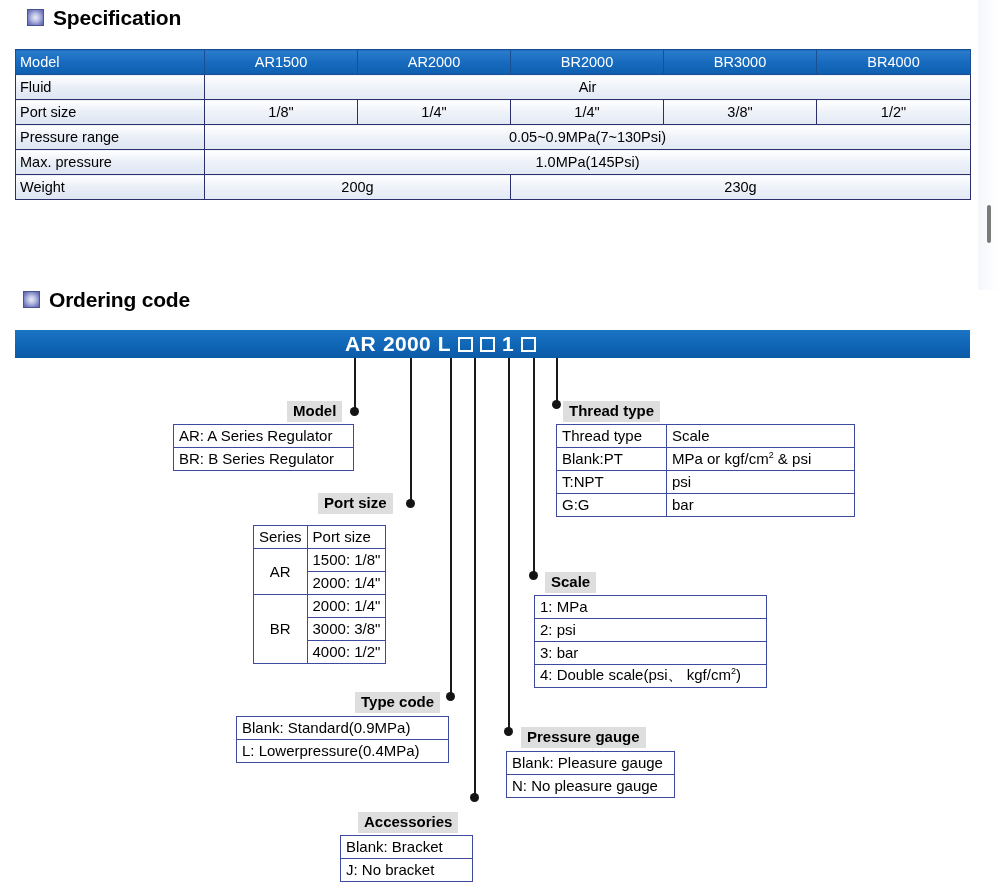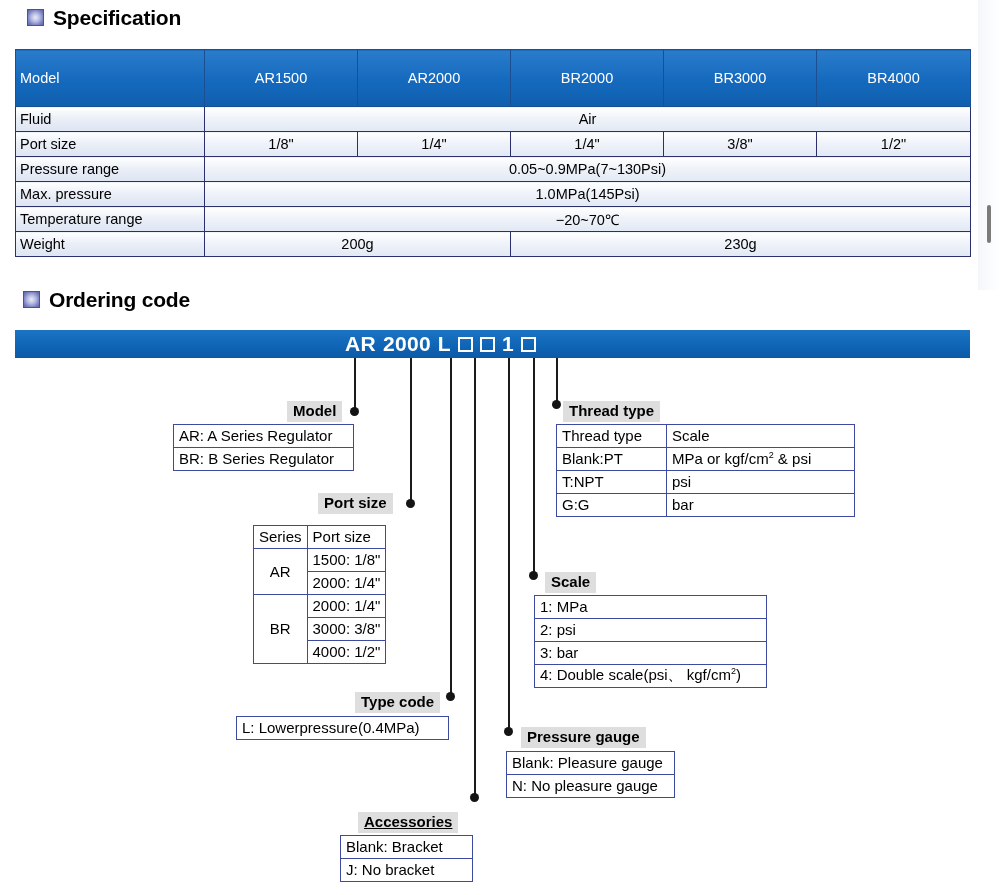--- a/index.html
+++ b/index.html
@@ -61,21 +61,21 @@
   .spec-table thead th {
     background: linear-gradient(to bottom, #2a7ccb 0%, #1569bd 55%, #0f5fae 100%);
     color: #ffffff;
     border-color: #1a4f91;
   }
   .spec-table thead th.model-col {
     text-align: left;
   }
   .spec-table thead th.mdl {
     text-align: center;
-    padding: 16px;
+    padding: 0;
   }
   .spec-table tbody th {
     background: linear-gradient(to bottom, #ffffff 0%, #e9eef7 48%, #dde5f2 100%);
     text-align: left;
   }
   .spec-table tbody td {
     background: linear-gradient(to bottom, #ffffff 0%, #eef2f9 48%, #e2e9f4 100%);
     text-align: center;
     padding: 0;
   }
@@ -218,24 +218,20 @@
         <td>3/8"</td>
         <td>1/2"</td>
       </tr>
       <tr>
         <th>Pressure range</th>
         <td colspan="5">0.05~0.9MPa(7~130Psi)</td>
       </tr>
       <tr>
         <th>Max. pressure</th>
         <td colspan="5">1.0MPa(145Psi)</td>
-      </tr>
-      <tr>
-        <th>Temperature range</th>
-        <td colspan="5">−20~70℃</td>
       </tr>
       <tr>
         <th>Weight</th>
         <td colspan="2">200g</td>
         <td colspan="3">230g</td>
       </tr>
     </tbody>
 </table>
 
 <div class="edge-strip"></div>
@@ -315,26 +311,29 @@
     <tr>
       <td>4000: 1/2"</td>
     </tr>
   </tbody>
 </table>
 
 <div class="callout-label" style="left:355px; top:692px;">Type code</div>
 <table class="opt-table" style="left:236px; top:716px; width:213px;">
   <tbody>
     <tr>
+        <td>Blank: Standard(0.9MPa)</td>
+      </tr>
+    <tr>
         <td>L: Lowerpressure(0.4MPa)</td>
       </tr>
   </tbody>
 </table>
 
-<div class="callout-label" style="left:358px; top:812px;text-decoration:underline;">Accessories</div>
+<div class="callout-label" style="left:358px; top:812px;">Accessories</div>
 <table class="opt-table" style="left:340px; top:835px; width:133px;">
   <tbody>
     <tr>
         <td>Blank: Bracket</td>
       </tr>
     <tr>
         <td>J: No bracket</td>
       </tr>
   </tbody>
 </table>

